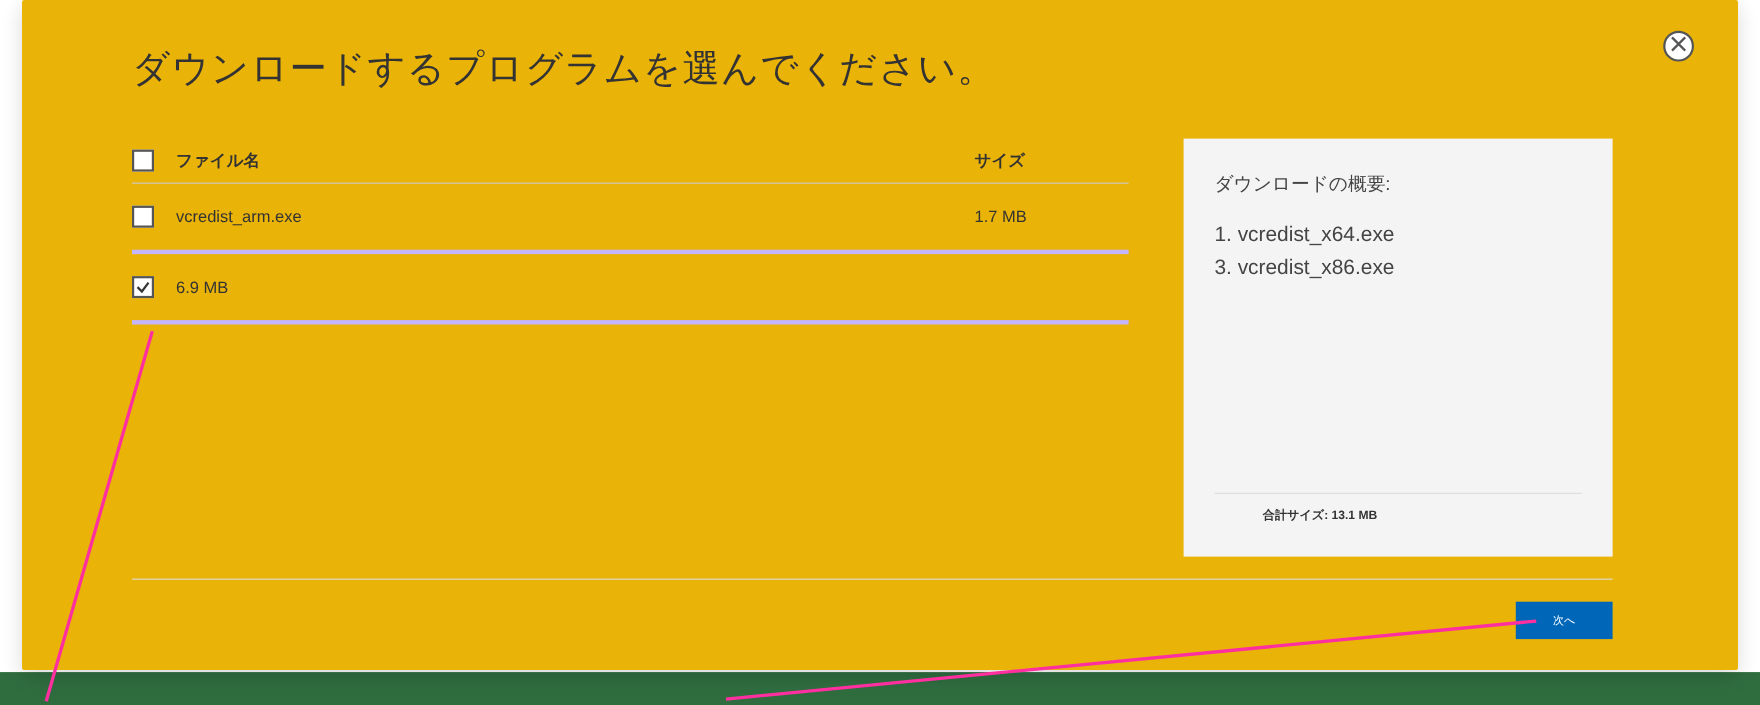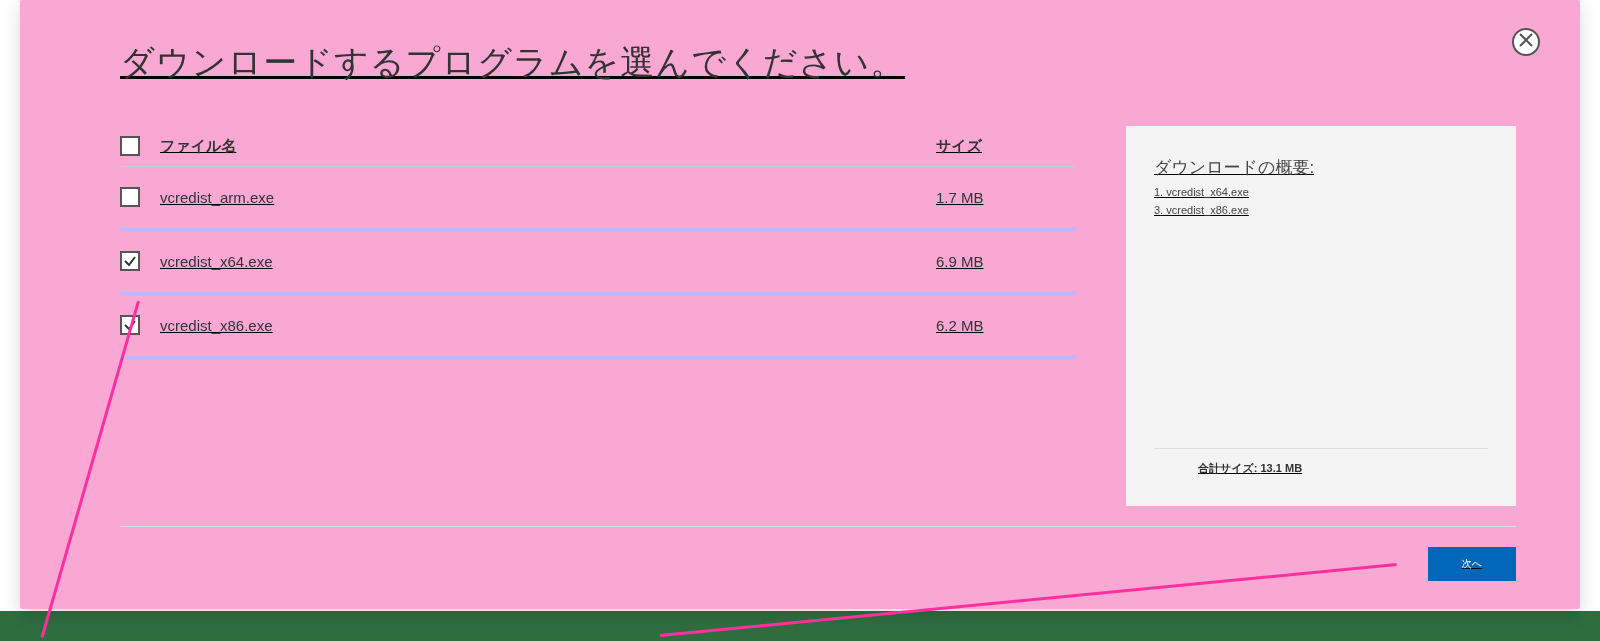--- a/index.html
+++ b/index.html
@@ -9,25 +9,24 @@
   .green-strip {
     position: absolute;
     left: 0; right: 0; bottom: 0;
     height: 30px;
     background: #2f6d3f;
   }
 
   .dialog {
     position: absolute;
     left: 20px; right: 20px; top: 0; bottom: 32px;
-    background: #f9a8d4;
+    background: #eab308;
     box-shadow: 0 6px 18px rgba(0,0,0,0.15);
     border-radius: 2px;
-    padding: 40px 64px 30px 100px;
-    text-decoration: underline;
+    padding: 40px 114px 30px 100px;
   }
 
   .close-btn {
     position: absolute;
     top: 28px; right: 40px;
     width: 28px; height: 28px;
     border: 2px solid #555;
     border-radius: 50%;
     display: flex; align-items: center; justify-content: center;
     cursor: pointer;
@@ -88,23 +87,23 @@
   .chk.checked svg { display: block; }
 
   .summary {
     width: 390px;
     background: #f4f4f4;
     padding: 30px 28px;
     display: flex;
     flex-direction: column;
     min-height: 380px;
   }
-  .summary-title { font-size: 17px; color: #444; margin-bottom: 5px; }
+  .summary-title { font-size: 17px; color: #444; margin-bottom: 20px; }
   .summary-units { font-size: 15px; color: #444; margin-bottom: 18px; }
-  .summary-list { font-size: 11px; color: #444; line-height: 1.6; flex: 1 1 auto; }
+  .summary-list { font-size: 19px; color: #444; line-height: 1.6; flex: 1 1 auto; }
   .summary-divider { border-top: 1px solid #ddd; margin: 12px 0; }
   .summary-total { font-size: 11px; font-weight: 700; color: #333; margin-left: 44px; }
 
   .actions {
     display: flex;
     justify-content: flex-end;
     margin-top: 20px;
   }
   .next-btn {
     background: #0067b8;
@@ -166,35 +165,23 @@
       </div>
 
       <div class="file-row">
         <div class="col-check">
           <span id="chk-1" class="chk checked">
             <svg viewBox="0 0 14 14">
                 <path d="M2 7 L6 11 L12 3" stroke="#333" stroke-width="2" fill="none"></path>
               </svg>
           </span>
         </div>
-        <div class="col-name">vcredist_x64.exe</div>
         <div class="col-size">6.9 MB</div>
       </div>
 
-      <div class="file-row">
-        <div class="col-check">
-          <span id="chk-2" class="chk checked">
-            <svg viewBox="0 0 14 14">
-                <path d="M2 7 L6 11 L12 3" stroke="#333" stroke-width="2" fill="none"></path>
-              </svg>
-          </span>
-        </div>
-        <div class="col-name">vcredist_x86.exe</div>
-        <div class="col-size">6.2 MB</div>
-      </div>
 
     </div>
 
     <div class="summary">
       <div class="summary-title">ダウンロードの概要:</div>
       <div class="summary-list">
         <div>1. vcredist_x64.exe</div>
         <div>3. vcredist_x86.exe</div>
       </div>
       <div class="summary-divider"></div>

